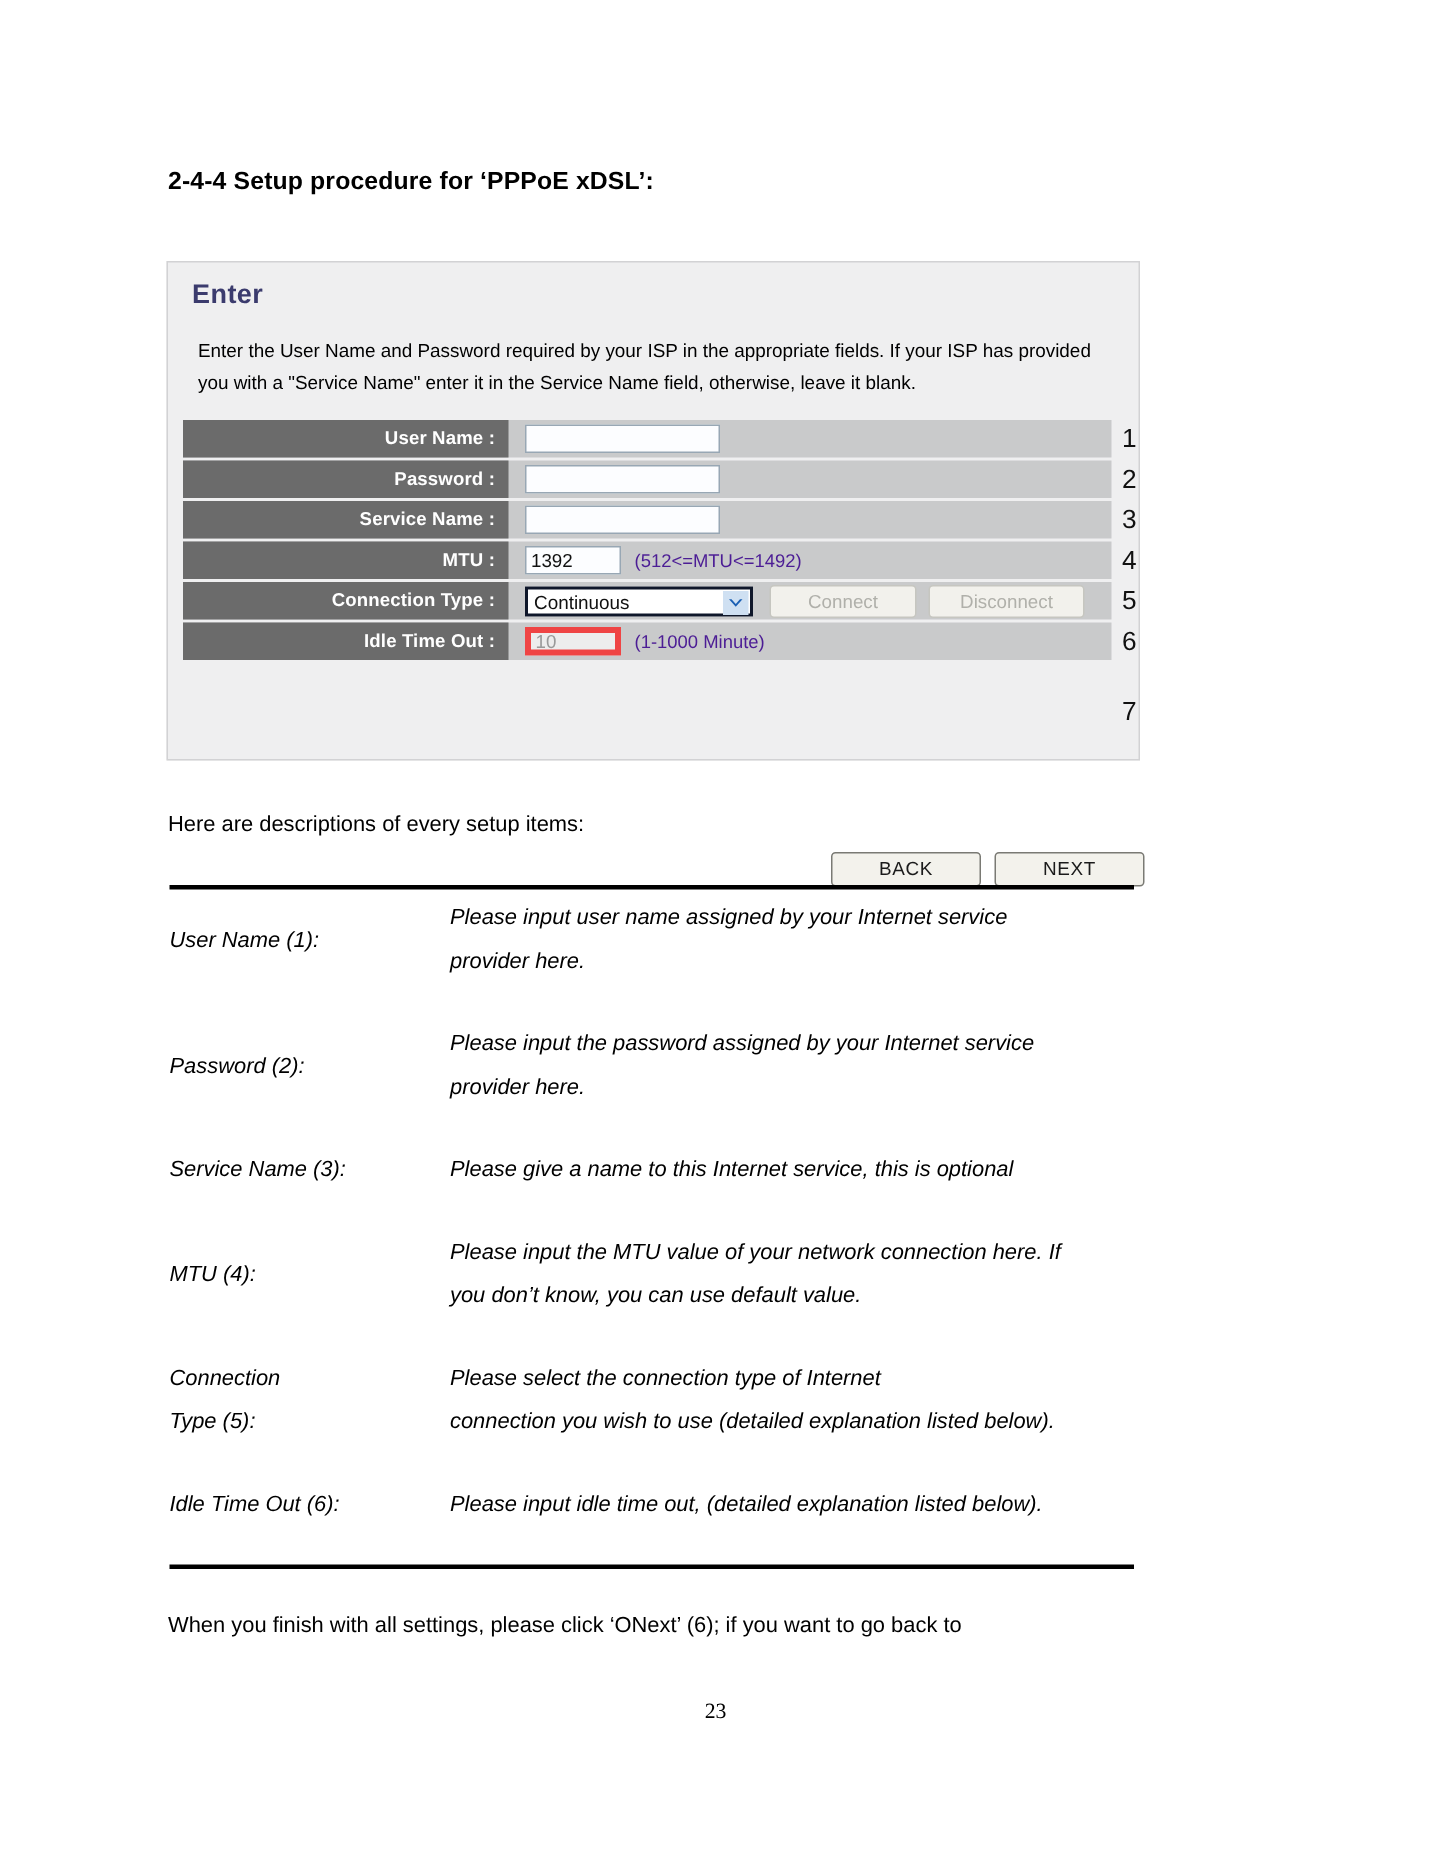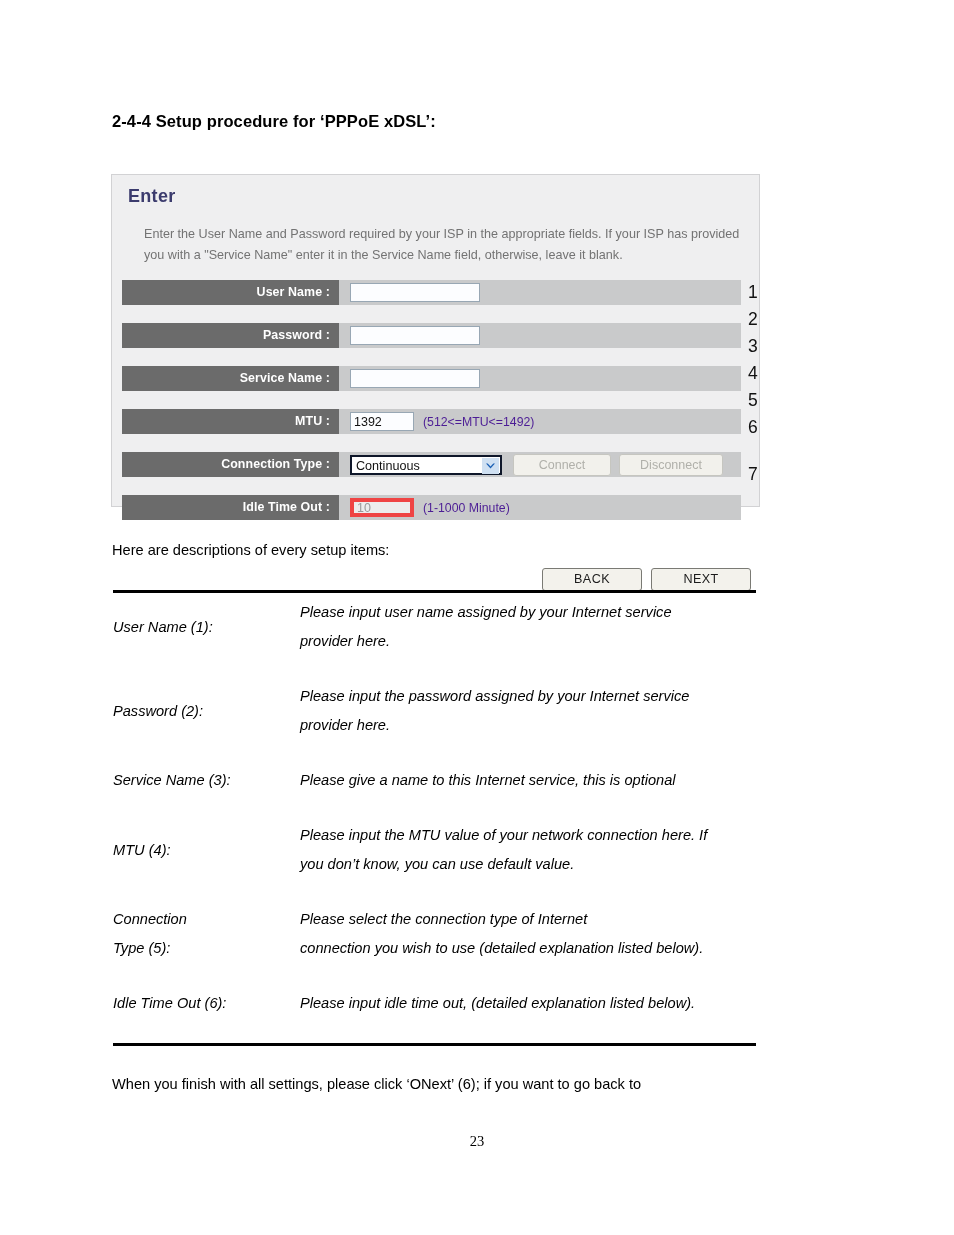--- a/index.html
+++ b/index.html
@@ -42,39 +42,39 @@
     position: absolute;
     left: 16px;
     top: 11px;
     font-size: 18px;
     font-weight: bold;
     color: #3b3b6d;
     letter-spacing: 0.3px;
   }
   .ui-panel-desc {
     position: absolute;
-    left: 32px;
+    left: 20px;
     top: 49px;
     width: 608px;
     font-size: 12.6px;
     line-height: 21px;
-    color: #737373;
+    color: #000000;
   }
 
   
   .form-table {
     position: absolute;
     left: 10px;
     top: 105px;
     width: 619px;
   }
   .form-row {
     position: relative;
     height: 25px;
-    margin-bottom: 18px;
+    margin-bottom: 2px;
     background: #c9cacb;
   }
   .form-row-label {
     position: absolute;
     left: 0;
     top: 0;
     width: 217px;
     height: 25px;
     line-height: 25px;
     background: #6b6b6b;
@@ -164,21 +164,21 @@
   .btn-disabled {
     color: #b0b0aa;
     border: 1px solid #c6c6c0;
     background: #f2f1ec;
   }
   .btn-conn { width: 98px; margin-left: 11px; }
   .btn-disc { width: 104px; margin-left: 8px; }
 
   .panel-actions {
     position: absolute;
-    left: 0;
+    left: 12px;
     top: 288px;
     width: 629px;
     display: flex;
     justify-content: flex-end;
     gap: 9px;
   }
   .btn-nav {
     width: 100px;
     height: 23px;
     line-height: 21px;

